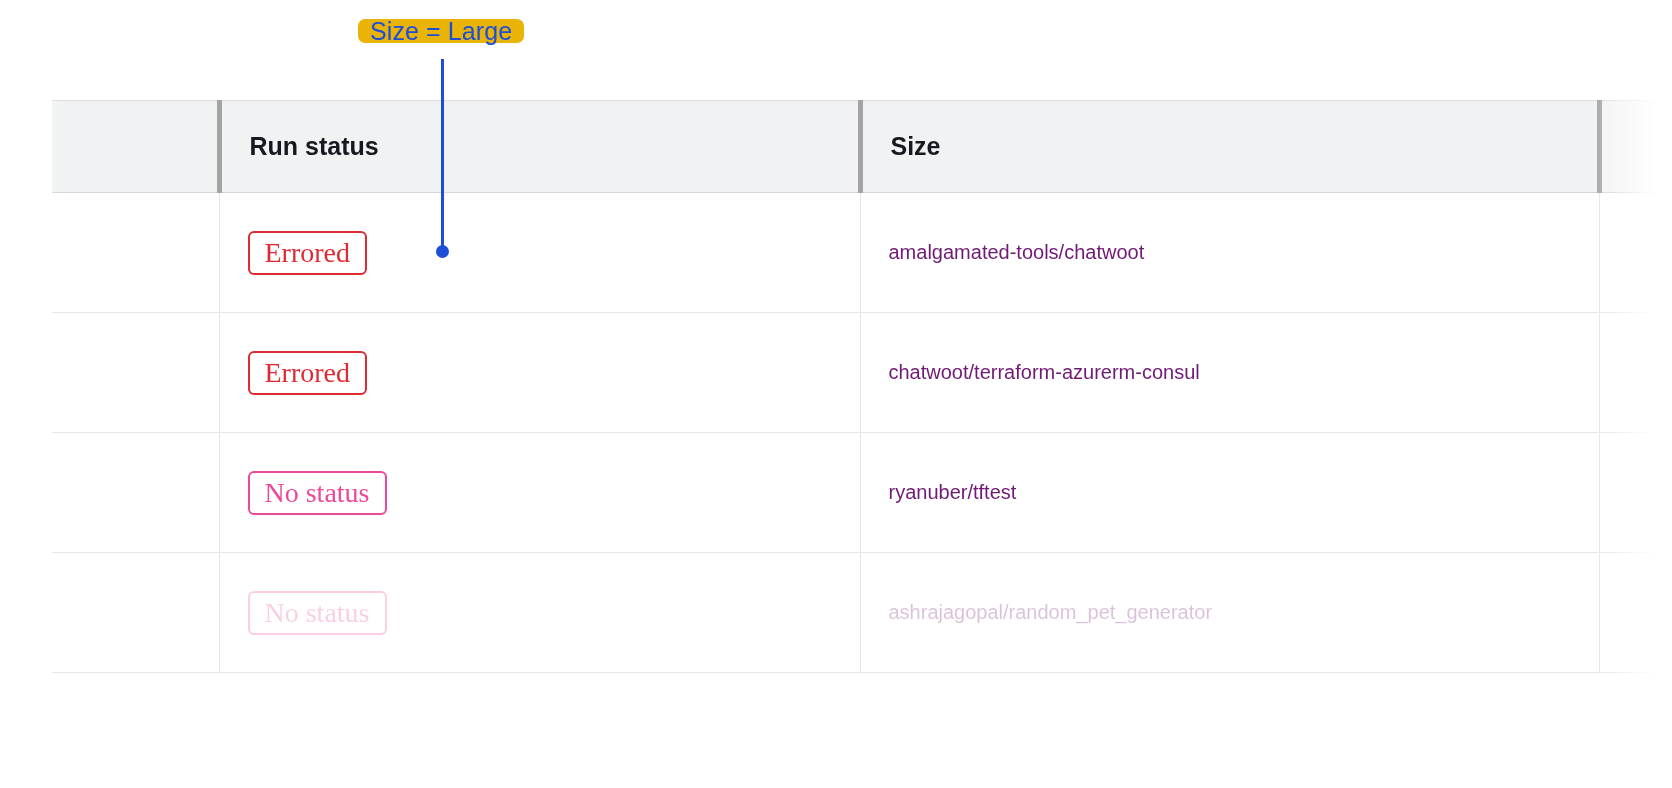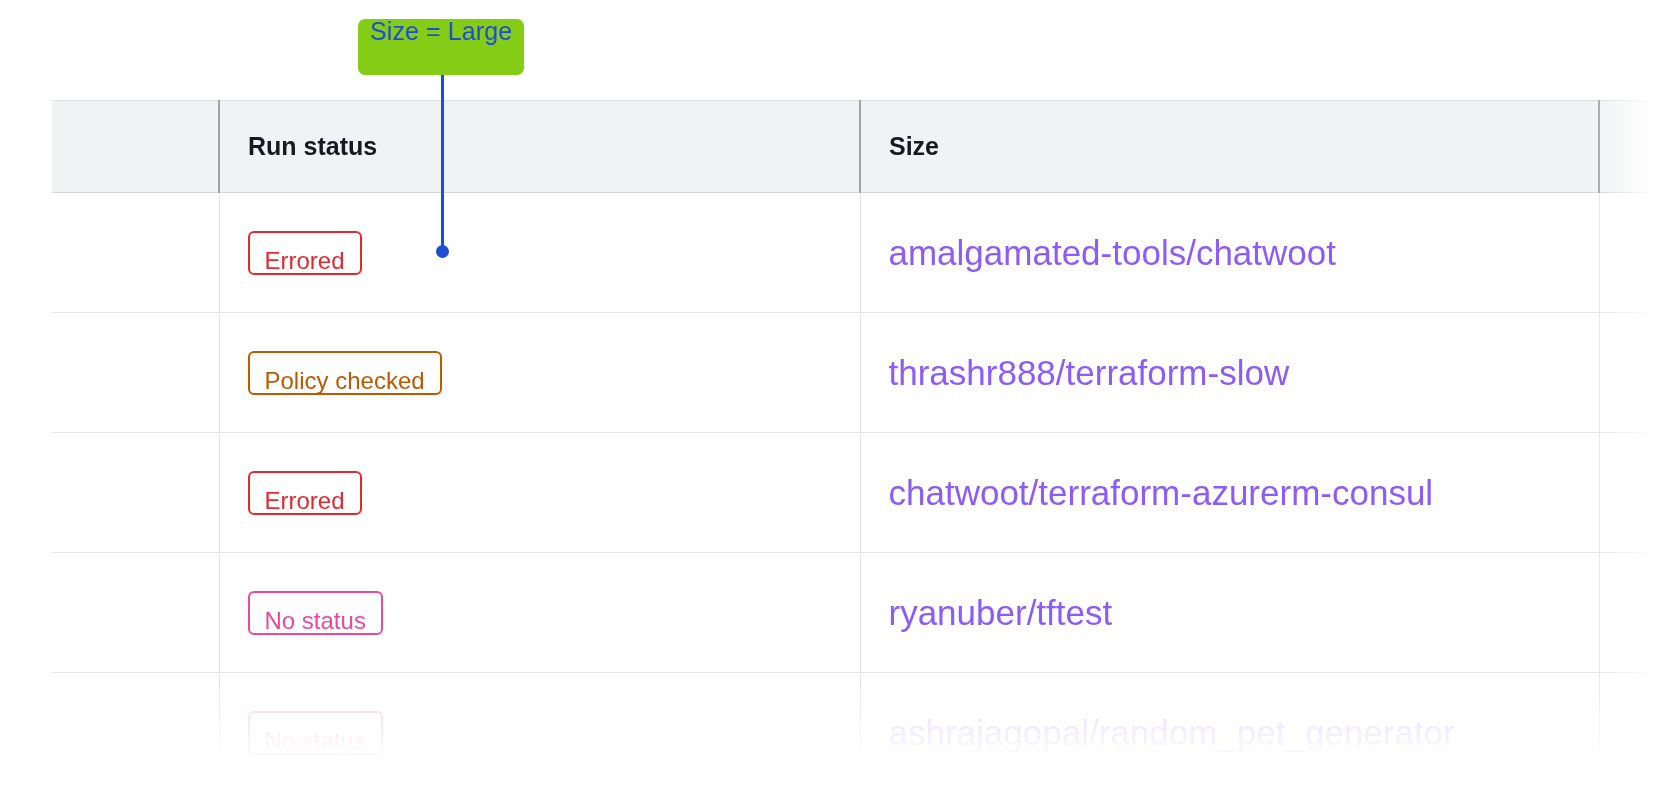--- a/index.html
+++ b/index.html
@@ -21,26 +21,26 @@
     width: 1672px;
     height: 788px;
     background: #ffffff;
   }
 
   
   .annotation {
     position: absolute;
     left: 358px;
     top: 19px;
-    height: 56px;
+    height: 24px;
     display: flex;
-    align-items: flex-start;
+    align-items: center;
     padding: 0 12px;
     border-radius: 7px;
-    background: #84cc16;
+    background: #eab308;
     box-sizing: border-box;
   }
   .annotation-label {
     font-size: 25px;
     line-height: 1;
     color: #1d4ed8;
     letter-spacing: 0.1px;
     white-space: nowrap;
   }
   .leader-line {
@@ -95,56 +95,57 @@
   thead th {
     background: #f1f2f3;
     border-top: 1px solid #dcdee0;
     border-bottom: 1px solid #d3d5d8;
     text-align: left;
     font-size: 25px;
     font-weight: bold;
     color: #16191f;
     height: 92px;
   }
-  thead th.sep { border-left: 2px solid #a3a3a3; }
+  thead th.sep { border-left: 5px solid #a3a3a3; }
   thead th .hdr-inner { padding-left: 28px; }
 
   tbody tr { height: 120px; }
   tbody td {
     border-bottom: 1px solid #e3e5e7;
     height: 120px;
     background: #ffffff;
   }
   tbody td.sep { border-left: 1px solid #e3e5e7; }
   tbody td .cell-inner { padding-left: 28px; }
 
   
   .badge {
     display: inline-flex;
-    align-items: flex-end;
+    align-items: center;
     justify-content: center;
     height: 44px;
     padding: 0 15px;
     border-radius: 6px;
     border: 2px solid currentColor;
-    font-size: 24px;
+    font-size: 28px;
     line-height: 1;
     background: #ffffff;
     white-space: nowrap;
     box-sizing: border-box;
+    font-family: Liberation Serif, serif;
   }
   .badge-errored        { color: #df2a34; }
   .badge-policy-checked { color: #bb5a00; }
   .badge-no-status      { color: #ec4899; }
   .badge span { color: inherit; }
 
   
   .repo-text {
-    font-size: 35px;
-    color: #8b5cf6;
+    font-size: 20px;
+    color: #701a75;
     white-space: nowrap;
   }
 
   
   .fade-left {
     position: absolute;
     left: 0;
     top: 0;
     width: 58px;
     height: 788px;
@@ -214,36 +215,20 @@
             </td>
             <td class="sep">
               <div class="cell-inner"></div>
             </td>
           </tr>
           <tr>
             <td>
               <div class="cell-inner"></div>
             </td>
             <td class="sep">
-              <div class="cell-inner"><span class="badge badge-policy-checked">
-                  <span>Policy checked</span>
-                </span></div>
-            </td>
-            <td class="sep">
-              <div class="cell-inner"><span class="repo-text">thrashr888/terraform-slow</span></div>
-            </td>
-            <td class="sep">
-              <div class="cell-inner"></div>
-            </td>
-          </tr>
-          <tr>
-            <td>
-              <div class="cell-inner"></div>
-            </td>
-            <td class="sep">
               <div class="cell-inner"><span class="badge badge-errored">
                   <span>Errored</span>
                 </span></div>
             </td>
             <td class="sep">
               <div class="cell-inner"><span class="repo-text">chatwoot/terraform-azurerm-consul</span></div>
             </td>
             <td class="sep">
               <div class="cell-inner"></div>
             </td>

